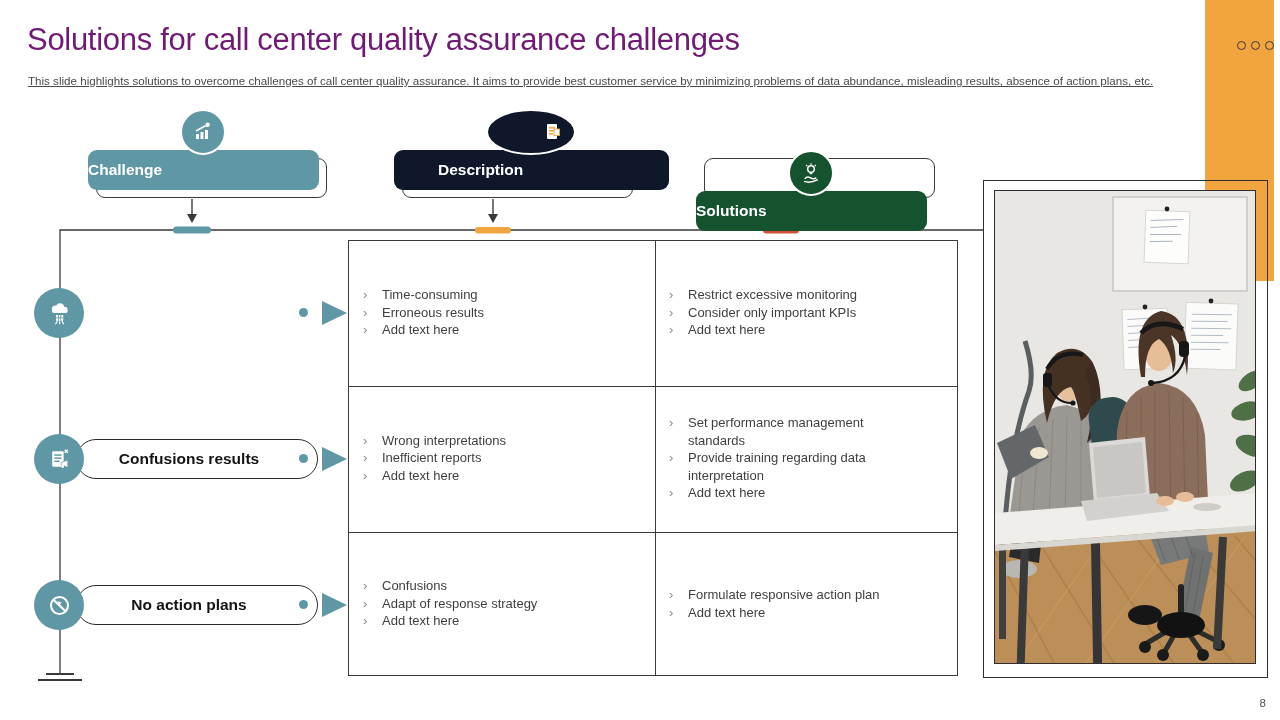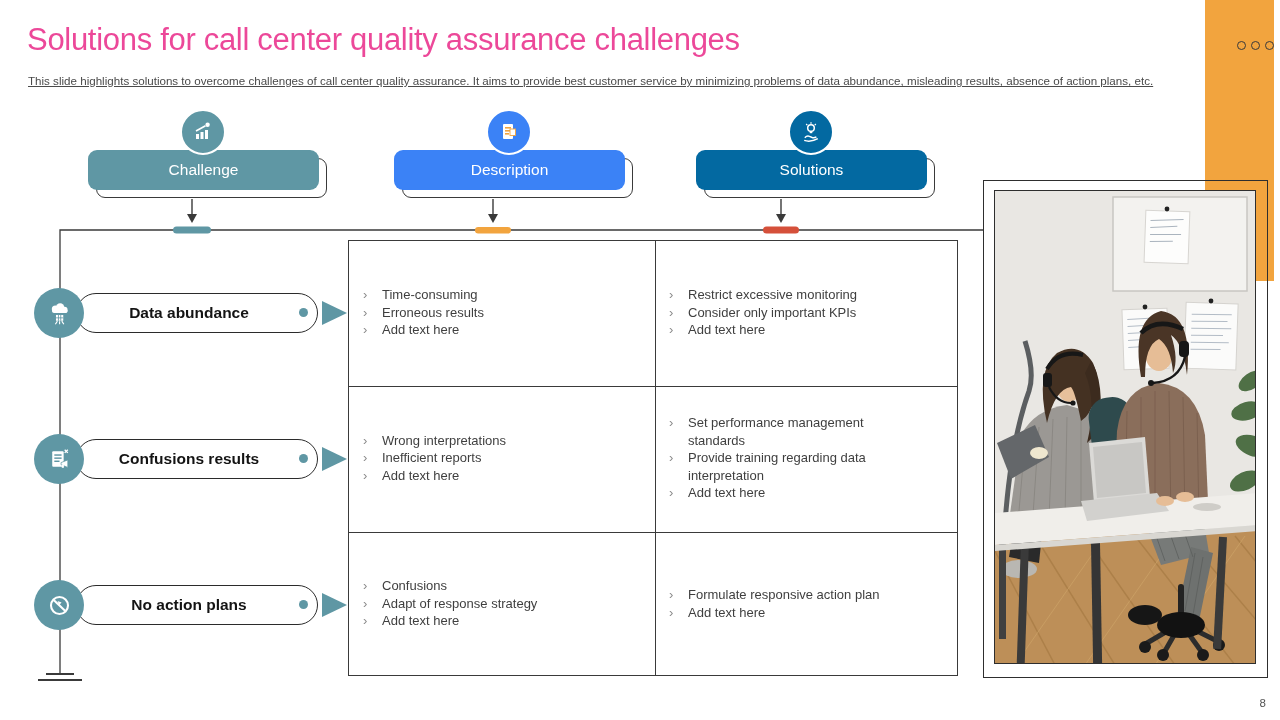--- a/index.html
+++ b/index.html
@@ -5,31 +5,31 @@
   html,body{margin:0;padding:0;background:#fff;}
   .slide{position:relative;width:1280px;height:720px;background:#fff;overflow:hidden;
          font-family:"Liberation Sans",sans-serif;}
 
   
   .accent{position:absolute;left:1205px;top:0;width:69px;height:281px;background:#F2A43E;z-index:0;}
   .dots{position:absolute;left:32px;top:41px;display:flex;gap:5px;}
   .dots span{display:block;width:7px;height:7px;border:1.6px solid #3a3a3a;border-radius:50%;}
 
   
-  .title{position:absolute;left:27px;top:22px;font-size:31px;font-weight:400;color:#ec4899;letter-spacing:-0.3px;z-index:2;}
+  .title{position:absolute;left:27px;top:22px;font-size:31px;font-weight:400;color:#701a75;letter-spacing:-0.3px;z-index:2;}
   .subtitle{position:absolute;left:28px;top:74px;width:1170px;font-size:11.6px;color:#4a4a4a;z-index:2;text-decoration:underline;}
 
   
   .flow{position:absolute;left:0;top:0;z-index:1;pointer-events:none;}
 
   
   .hdr-shadow{position:absolute;top:158px;width:231px;height:40px;border:1.2px solid #3a3a3a;border-radius:9px;z-index:2;box-sizing:border-box;background:transparent;}
   .hdr-btn{position:absolute;top:150px;width:231px;height:40px;border-radius:9px;color:#fff;
-           font-size:15.5px;font-weight:400;display:flex;align-items:center;justify-content:center;z-index:3;}
-  .teal-bg{background:#5F97A4;} .orange-bg{background:#3b82f6;} .red-bg{background:#0369a1;}
+           font-size:15.5px;font-weight:700;display:flex;align-items:center;z-index:3;}
+  .teal-bg{background:#5F97A4;} .orange-bg{background:#0f172a;padding-left:44px;} .red-bg{background:#14532d;margin-top:41px;}
   .hdr-ico{position:absolute;top:109px;width:42px;height:42px;border-radius:50%;border:2px solid #fff;
            box-sizing:content-box;display:flex;align-items:center;justify-content:center;z-index:4;}
 
   
   .row-pill{position:absolute;left:76px;width:242px;height:40px;background:#fff;border:1.1px solid #2b2b2b;
             border-radius:21px;display:flex;align-items:center;justify-content:center;z-index:3;
             font-size:15.5px;font-weight:700;color:#141414;padding-right:16px;box-sizing:border-box;}
   .row-ico{position:absolute;left:34px;width:50px;height:50px;border-radius:50%;background:#5F97A4;
            display:flex;align-items:center;justify-content:center;z-index:3;}
   .row-dot{position:absolute;left:299px;width:9px;height:9px;border-radius:50%;background:#5F97A4;z-index:4;}
@@ -124,23 +124,20 @@
   <div class="hdr-ico red-bg" style="left:788px">
     <svg width="24" height="24" viewBox="0 0 24 24">
       <circle cx="12" cy="8" r="3.3" fill="none" stroke="#fff" stroke-width="1.5"></circle>
       <rect x="10.7" y="11" width="2.6" height="2.2" fill="#fff"></rect>
       <path d="M12 2.2 V3.8 M7.2 4 L8.2 5.2 M16.8 4 L15.8 5.2" stroke="#fff" stroke-width="1.3"></path>
       <path d="M5.8 17.8 Q8 15.4 10.4 16.4 L13.2 17.5 Q15 18.1 17.4 16.8" fill="none" stroke="#fff" stroke-width="1.5"></path>
       <path d="M5.2 20.4 Q11.5 22.6 18.8 18.6" fill="none" stroke="#fff" stroke-width="1.5"></path>
     </svg>
   </div>
 
-  <div class="row-pill" style="top:293px">
-    <span>Data abundance</span>
-  </div>
   <div class="row-ico" style="top:288px">
     <svg width="27" height="27" viewBox="0 0 26 26">
       <g fill="#fff">
         <circle cx="9" cy="8.6" r="3.4"></circle>
           <circle cx="13.6" cy="7.2" r="4.1"></circle>
           <circle cx="17.8" cy="9.6" r="3"></circle>
         <rect x="5.8" y="8.6" width="15" height="4" rx="2"></rect>
       </g>
       <rect x="9.6" y="14.4" width="7" height="5.6" fill="#fff"></rect>
       <line x1="12" y1="14.4" x2="12" y2="20" stroke="#5F97A4" stroke-width="0.8"></line>

